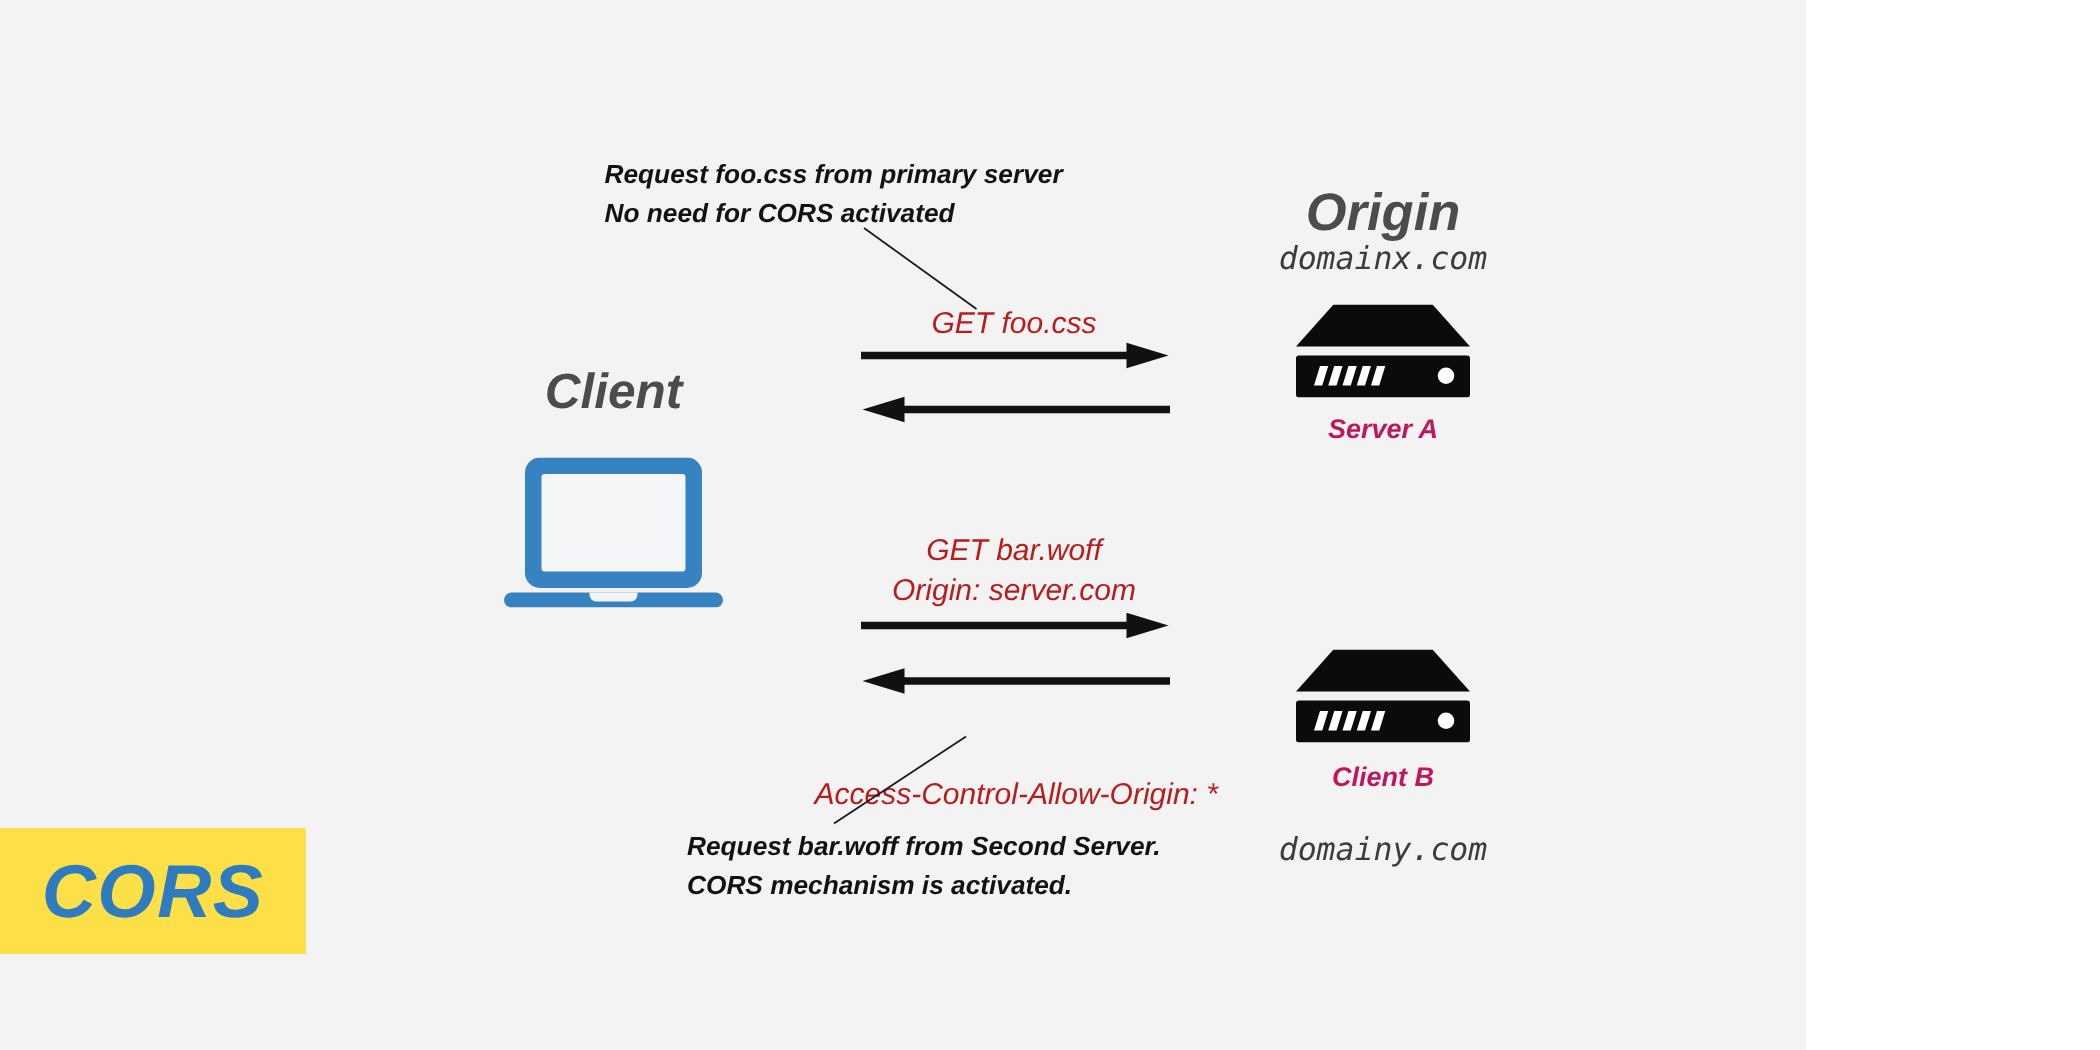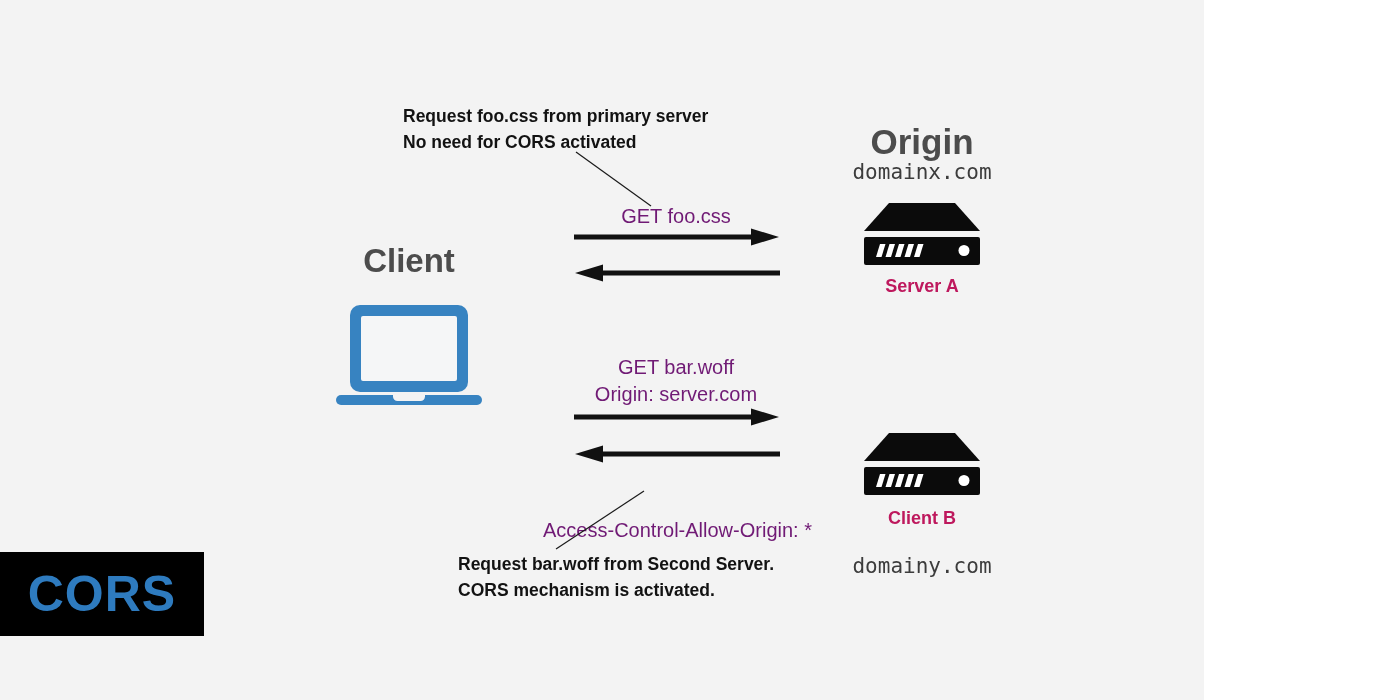--- a/index.html
+++ b/index.html
@@ -5,39 +5,40 @@
   * { margin: 0; padding: 0; box-sizing: border-box; }
   html, body { width: 1400px; height: 700px; }
   body { font-family: "Liberation Sans", "DejaVu Sans", sans-serif; }
 
   .canvas {
     position: relative;
     width: 1204px;
     height: 700px;
     background: #f3f3f3;
     overflow: hidden;
+    font-style: italic;
   }
   .abs { position: absolute; }
 
   
   .note {
     font-weight: bold;
     font-size: 17.5px;
     line-height: 26px;
     color: #121212;
     white-space: nowrap;
   }
   .note-top    { left: 403px; top: 103px; }
   .note-bottom { left: 458px; top: 551px; }
 
   
   .flow-label {
     font-size: 20px;
     line-height: 27px;
-    color: #701a75;
+    color: #b91c1c;
     text-align: center;
     white-space: nowrap;
   }
   .flow1-request   { left: 576px; top: 203px; width: 200px; }
   .flow2-request   { left: 540px; top: 354px; width: 272px; }
   .flow2-response  { left: 525px; top: 469px; width: 305px; margin-top: 48px; }
 
   
   .heading {
     font-weight: bold;
@@ -78,21 +79,21 @@
   .arrow-r2 { left: 574px; top: 407px; }
   .arrow-l2 { left: 574px; top: 444px; }
 
   .connector-top    { left: 573px; top: 150px; }
   .connector-bottom { left: 554px; top: 489px; }
 
   
   .badge {
     left: 0; top: 552px;
     width: 204px; height: 84px;
-    background: #000000;
+    background: #fde047;
     display: flex;
     align-items: center;
     justify-content: center;
   }
   .badge-text {
     font-size: 50px;
     font-weight: 800;
     color: #2e7bbf;
     letter-spacing: 1px;
   }

